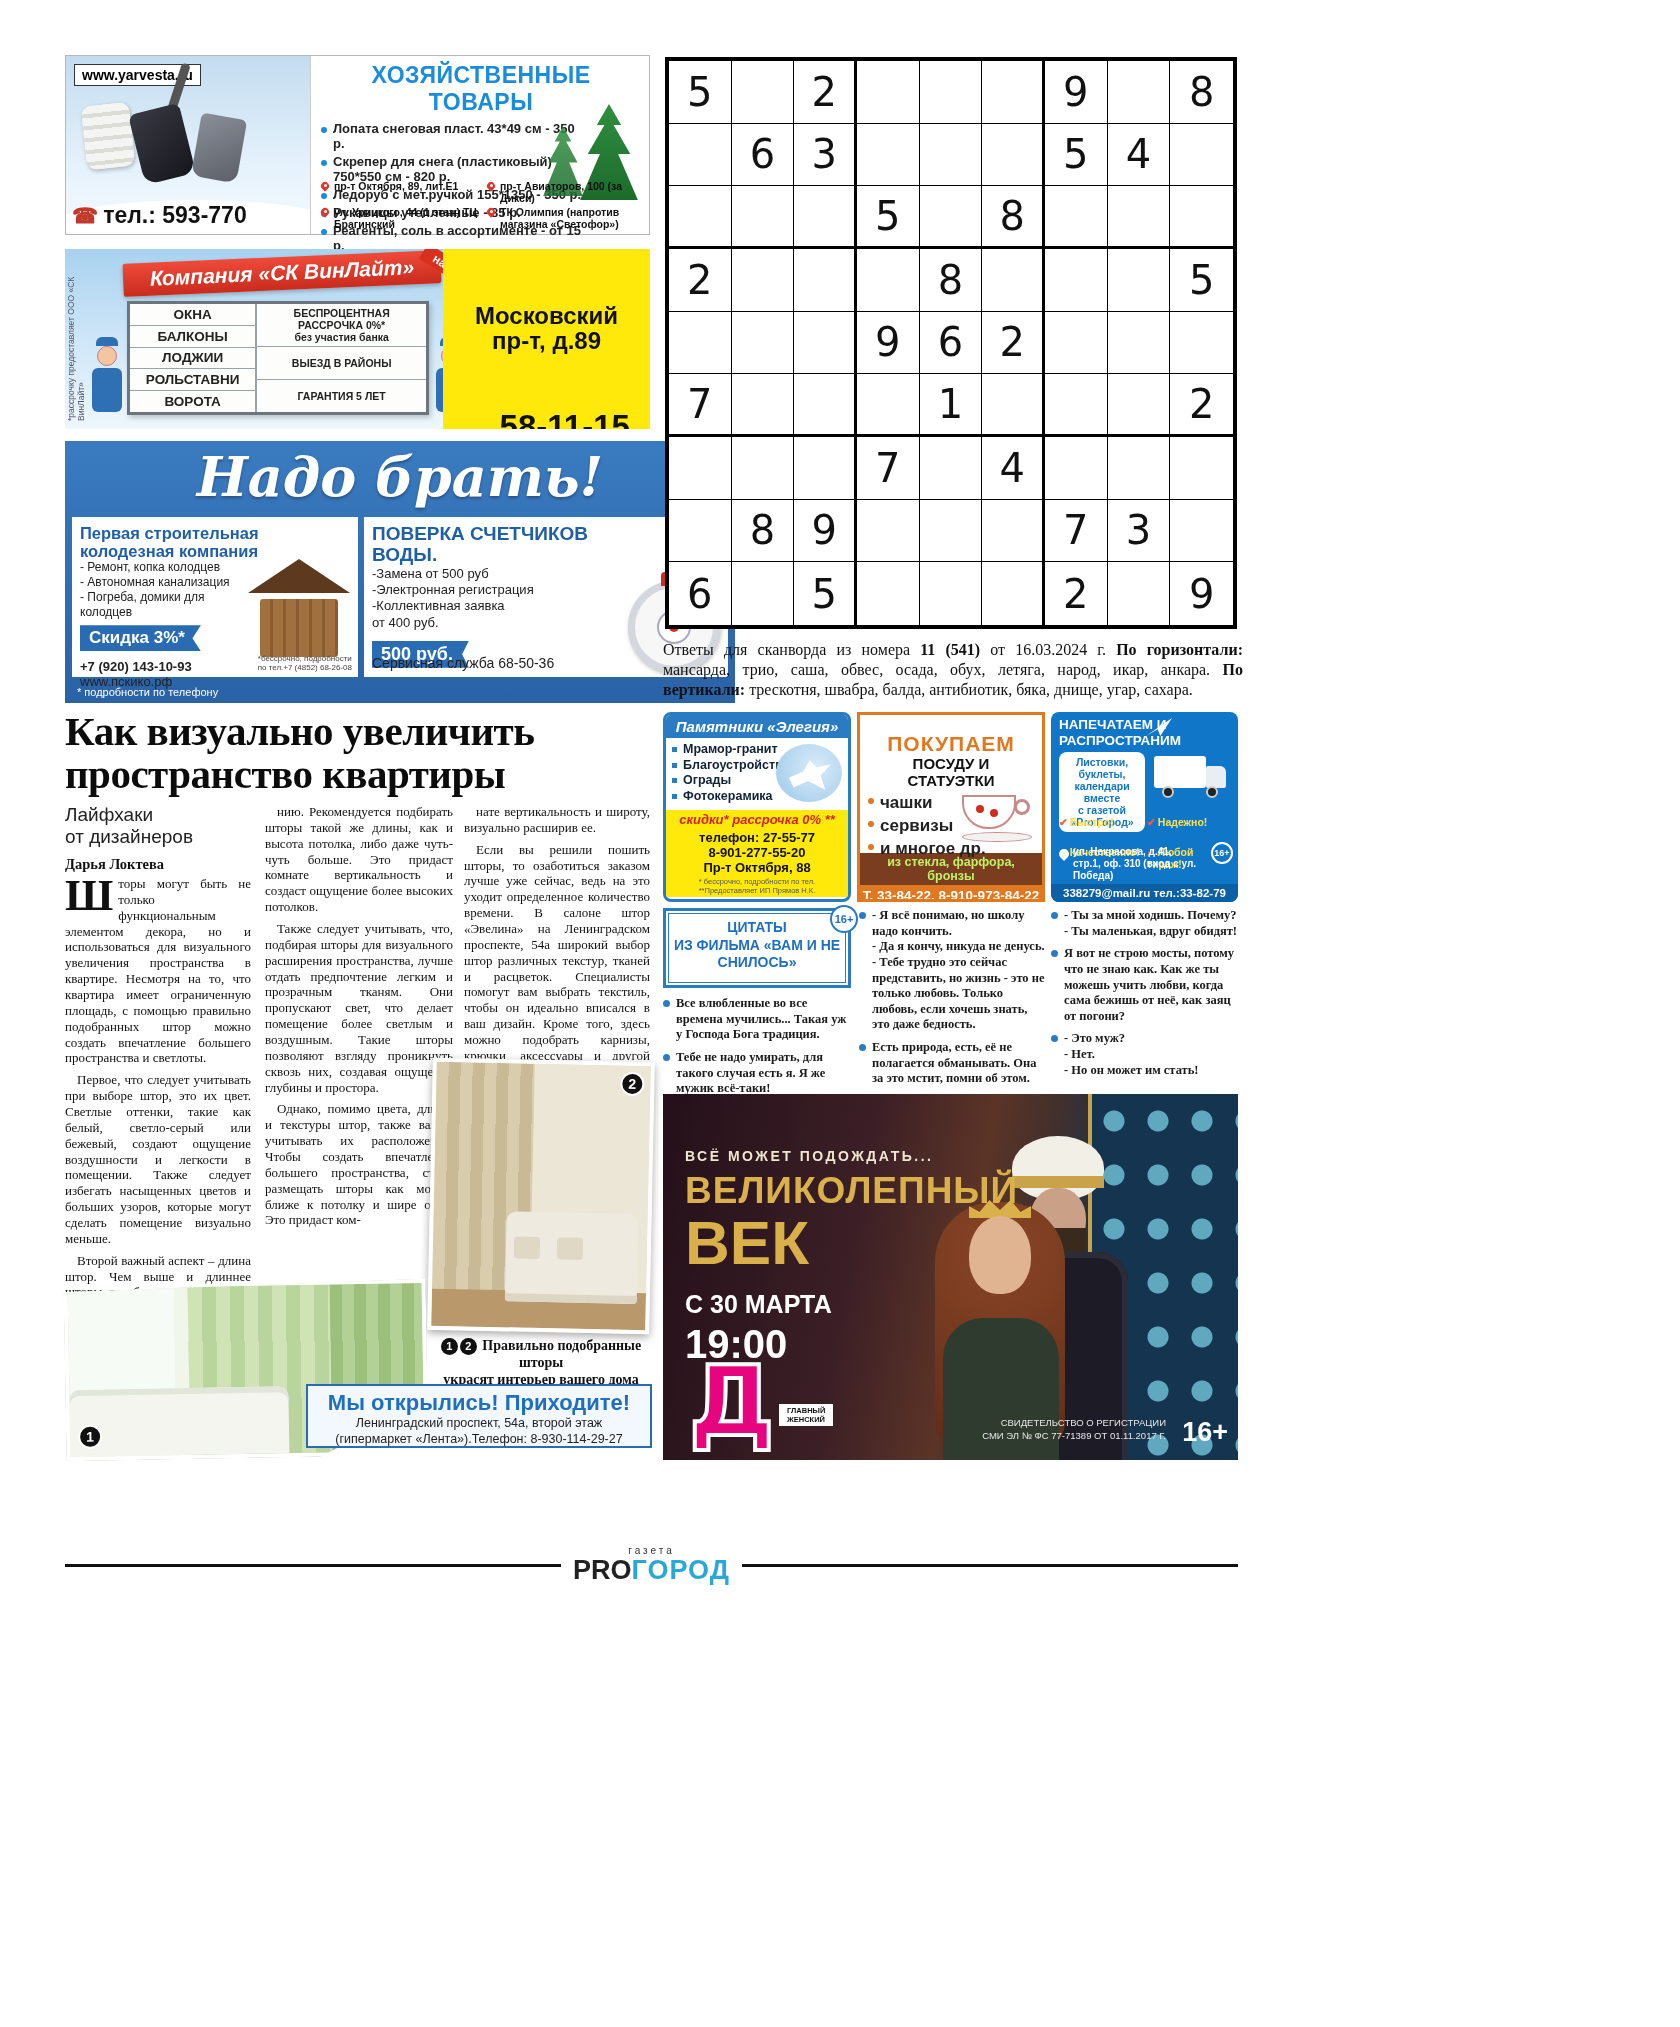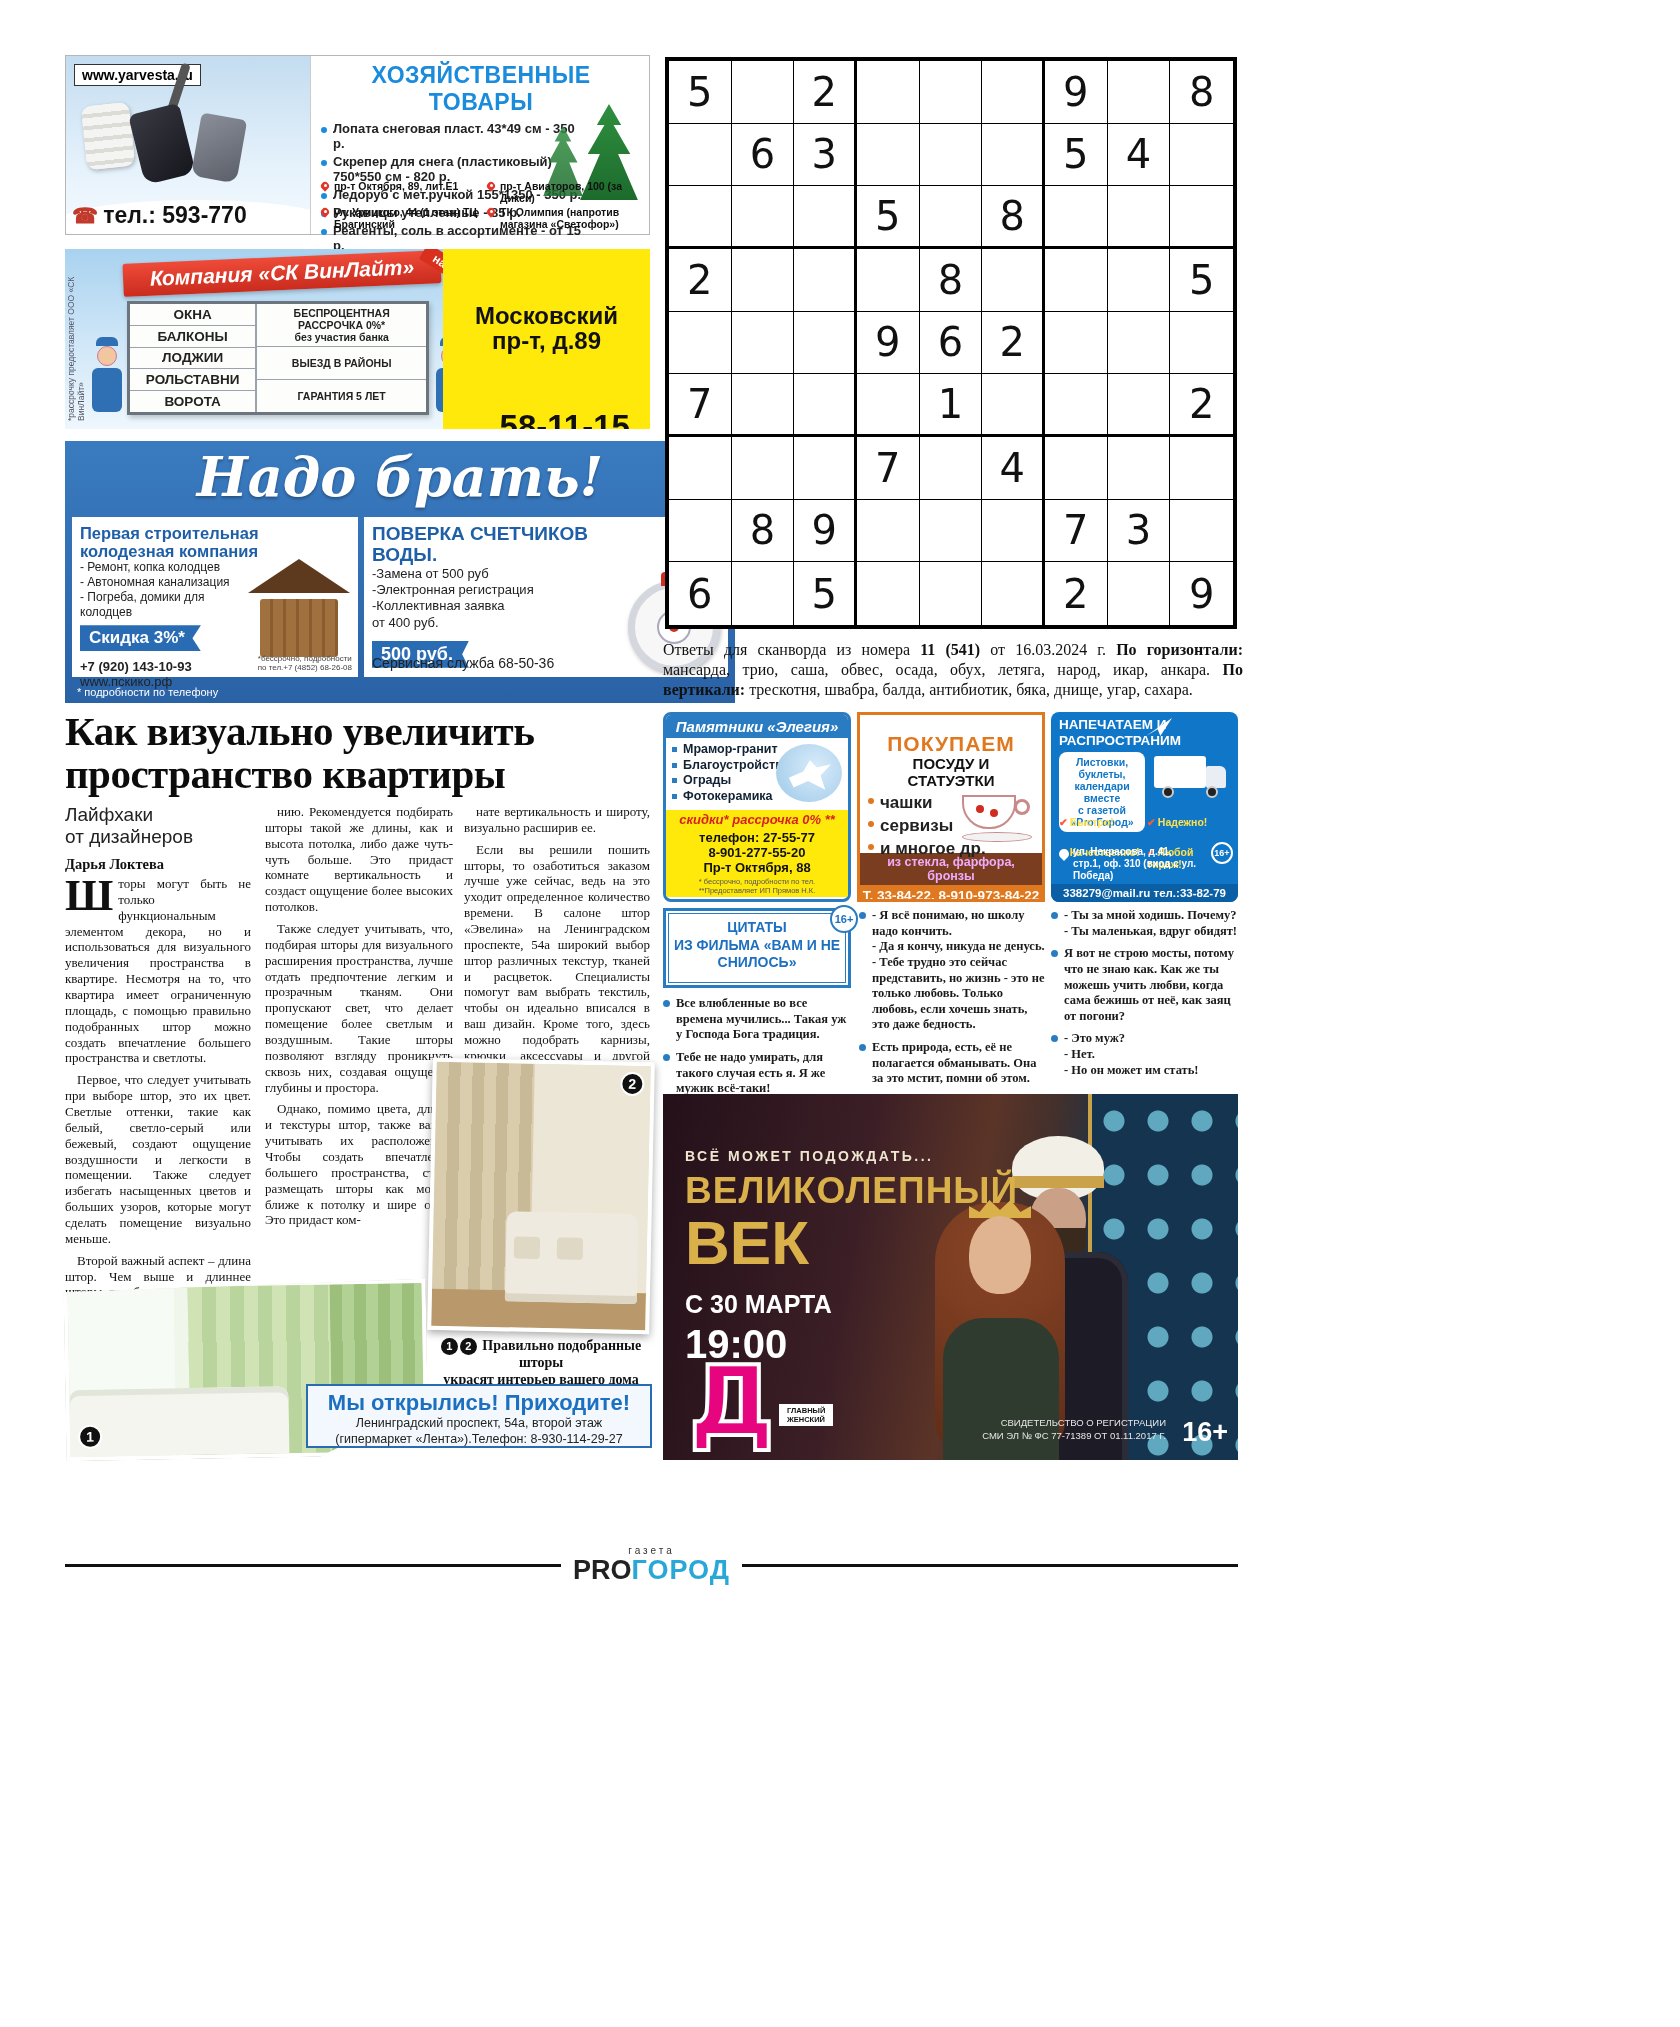--- a/index.html
+++ b/index.html
@@ -151,21 +151,21 @@
   .buy-title { color:#e07820; font-weight:800; font-size:21px; text-align:center; letter-spacing:1px; padding-top:17px; }
   .buy-sub { color:#111; font-weight:800; font-size:15px; text-align:center; line-height:1.1; white-space:pre-line; }
   .buy-body { position:relative; height:64px; padding:3px 8px; }
   .buy-item { position:relative; padding-left:12px; font-size:17px; font-weight:bold; color:#222; line-height:1.35; }
   .buy-item::before { content:""; position:absolute; left:0; top:6px; width:6px; height:6px; background:#e07820; border-radius:50%; }
   .cup { position:absolute; right:8px; top:6px; width:72px; height:56px; }
   .cup-body { width:54px; height:34px; background:#fff; border:2px solid #c98a8a; border-radius:0 0 26px 26px; position:relative; }
   .cup-flower { position:absolute; width:8px; height:8px; background:#d02c20; border-radius:50%; left:12px; top:8px; box-shadow:14px 4px 0 #d02c20; }
   .cup-handle { position:absolute; left:52px; top:4px; width:16px; height:16px; border:3px solid #c98a8a; border-radius:50%; }
   .cup-saucer { width:70px; height:10px; background:#f2f2f2; border:1px solid #c98a8a; border-radius:50%; margin-top:3px; }
-  .buy-materials { background:#7a3d20; color:#f0abfc; font-weight:bold; font-size:12.5px; text-align:center; padding:2px 4px; }
+  .buy-materials { background:#7a3d20; color:#bef264; font-weight:bold; font-size:12.5px; text-align:center; padding:2px 4px; }
   .buy-phones { background:#e07820; color:#fff; font-weight:800; font-size:13.5px; text-align:center; padding:3px 0; }
   .buy-addr { background:#6d28d9; color:#fff; font-weight:bold; font-size:10px; text-align:left; padding:0 0 3px; }
 
   .ad-print { left:1051px; top:712px; width:187px; height:190px; background:#1076c8; border-radius:8px; position:absolute; color:#fff; overflow:hidden; }
   .pr-title { font-weight:800; font-size:13.5px; line-height:1.15; padding:5px 0 0 8px; white-space:pre-line; }
   .pr-box { position:absolute; left:8px; top:40px; width:86px; background:#fff; color:#1076c8; border-radius:8px; font-weight:bold; font-size:10.5px; line-height:1.15; text-align:center; padding:4px 2px; white-space:pre-line; }
   .plane { position:absolute; right:66px; top:6px; width:26px; height:18px; background:#fff; clip-path:polygon(0 100%,100% 0,55% 100%,45% 62%); }
   .truck { position:absolute; right:6px; top:44px; width:78px; height:46px; }
   .truck-box { position:absolute; left:0; top:0; width:52px; height:32px; background:#fff; border-radius:3px; }
   .truck-cab { position:absolute; left:52px; top:10px; width:20px; height:22px; background:#e8eef4; border-radius:2px 6px 2px 2px; }

